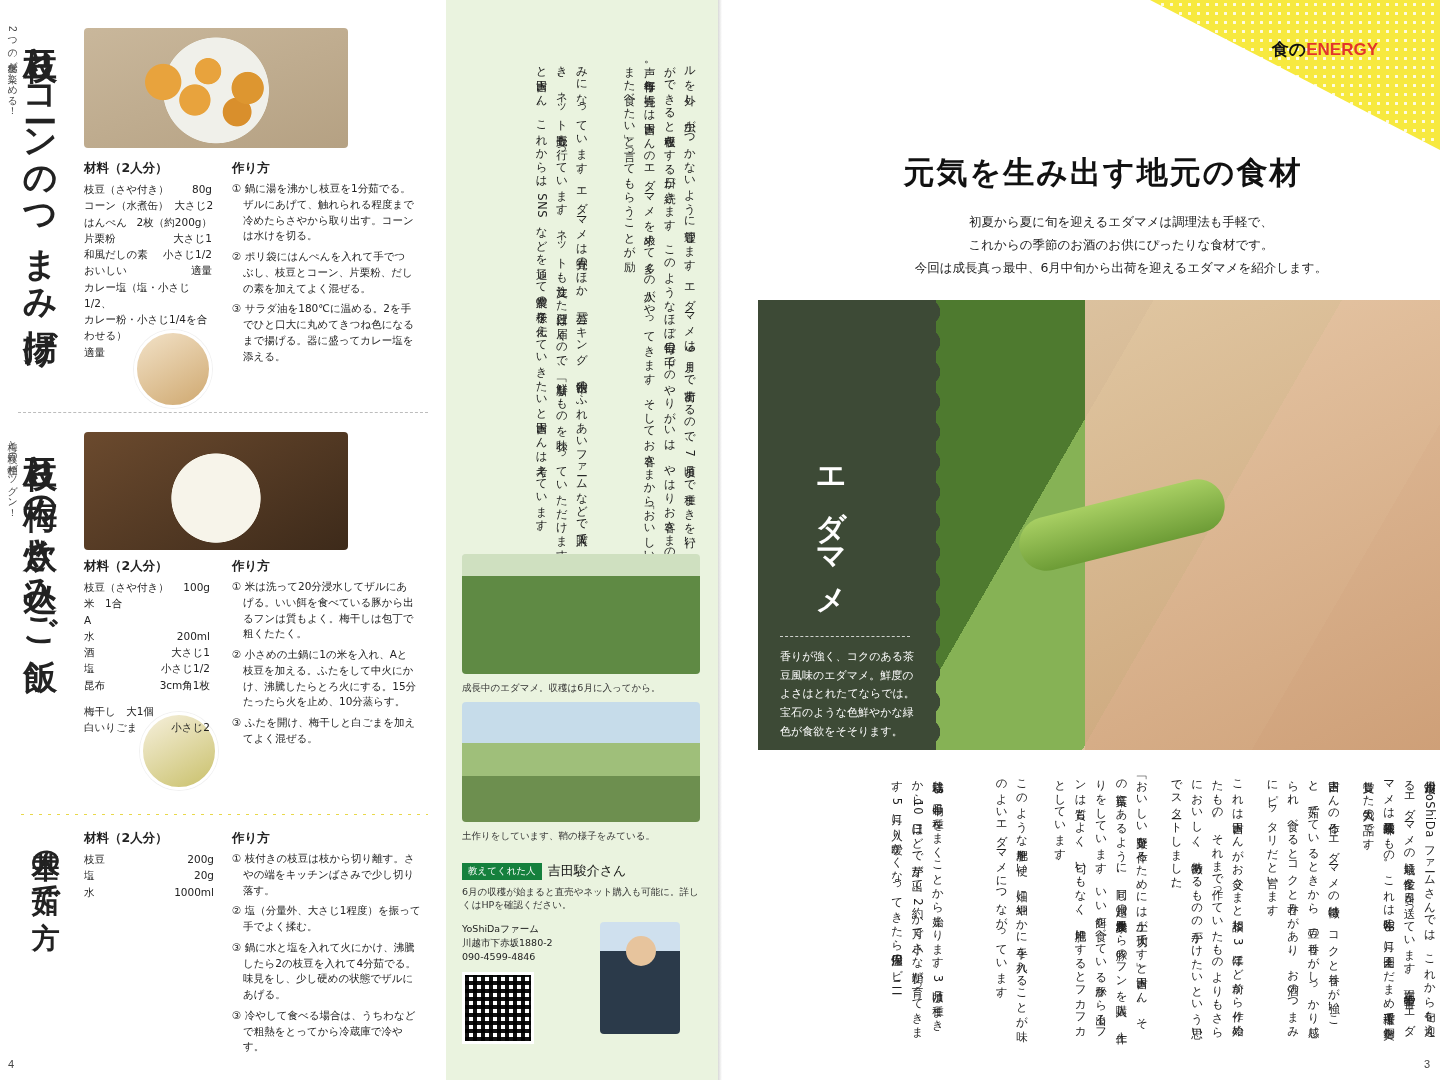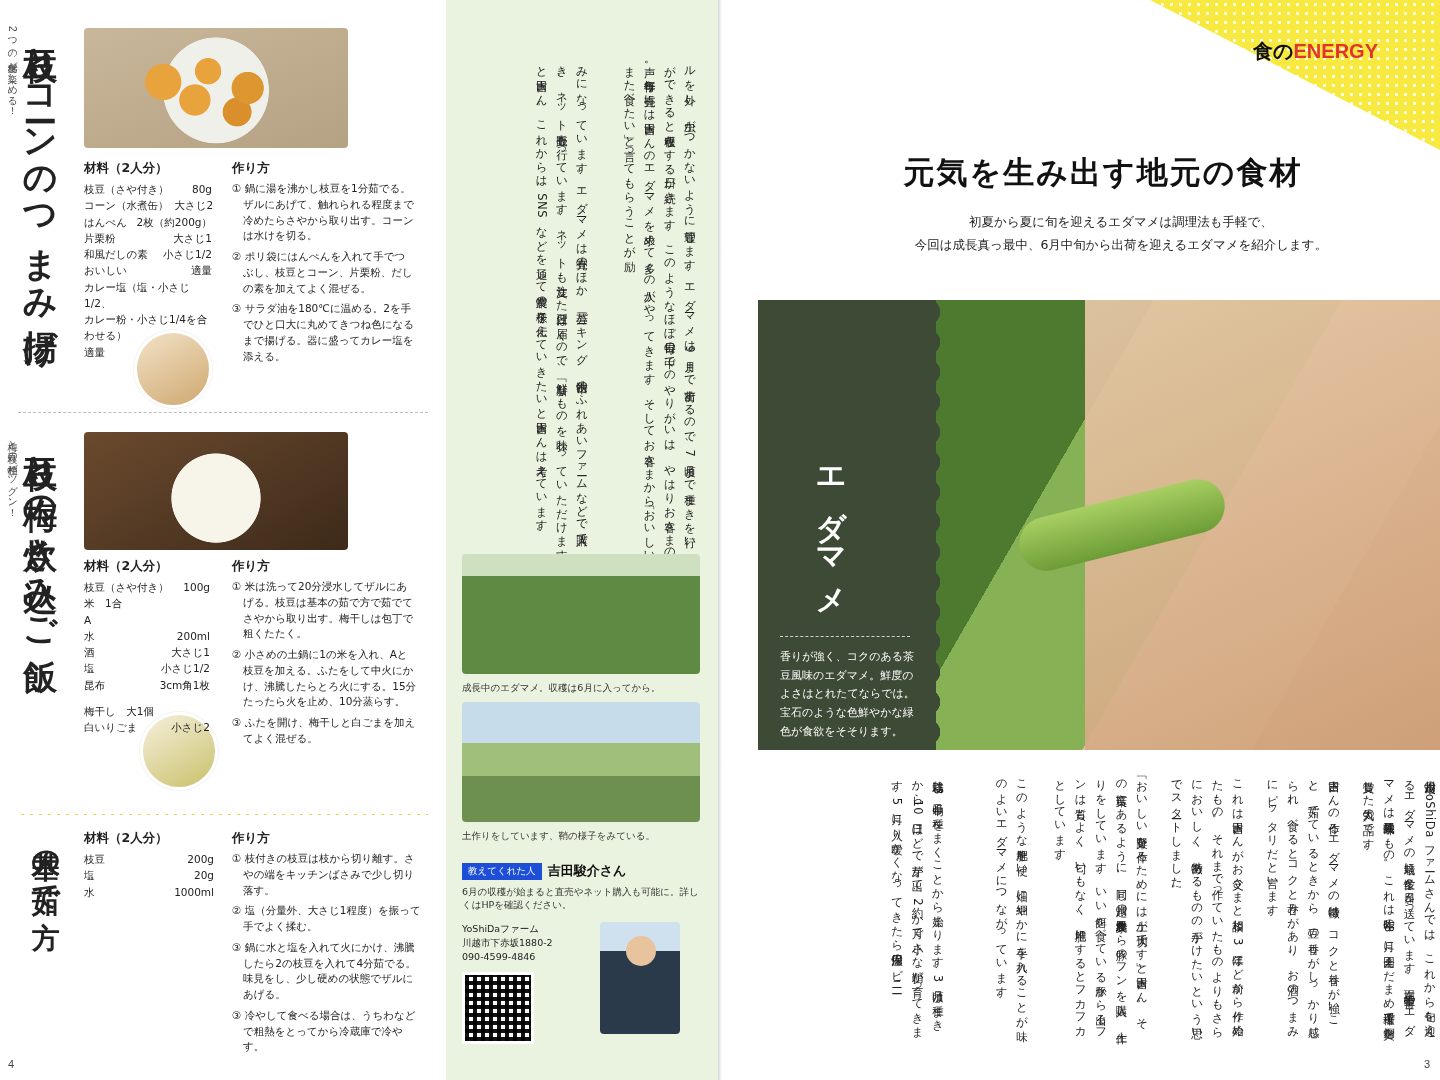--- a/index.html
+++ b/index.html
@@ -59,45 +59,45 @@
     line-height:1.75;
     color:#1d1d1d;
     letter-spacing:.6px;
     font-family:"DejaVu Sans","Liberation Sans",sans-serif;
   }
   .cap{
     font-size:9.5px;color:#333;line-height:1.35;
     font-family:"DejaVu Sans","Liberation Sans",sans-serif;
   }
   .teacher-bar{
-    display:inline-block;background:#1d4ed8;color:#fff;font-size:9.5px;padding:2px 6px;
-    font-family:"DejaVu Sans","Liberation Sans",sans-serif;
-  }
-  .teacher-name{font-size:13px;font-weight:bold;color:#111;margin-left:6px;}
+    display:inline-block;background:#15803d;color:#fff;font-size:9.5px;padding:2px 6px;
+    font-family:"DejaVu Sans","Liberation Sans",sans-serif;
+  }
+  .teacher-name{font-size:13px;font-weight:normal;color:#111;margin-left:6px;}
   .contact{font-size:9.5px;line-height:1.5;color:#222;font-family:"DejaVu Sans","Liberation Sans",sans-serif;}
   .qr{width:66px;height:66px;background:
      repeating-linear-gradient(90deg,#111 0 4px,#fff 4px 8px),
      repeating-linear-gradient(0deg,#111 0 4px,#fff 4px 8px);
      background-blend-mode:multiply;border:3px solid #fff;}
 
   
   .right-page{position:absolute;left:722px;top:0;width:718px;height:1080px;background:#ffffff;}
   .gutter{position:absolute;left:718px;top:0;width:4px;height:1080px;background:linear-gradient(90deg,#d8d8d8,#fff);}
   .yellow-tri{
     position:absolute;right:0;top:0;width:290px;height:150px;
     background:#f7e93f;
     clip-path:polygon(100% 0,0 0,100% 100%);
   }
   .dot-grid{
     position:absolute;right:0;top:0;width:300px;height:170px;
     background-image:radial-gradient(#ffffff 1.4px, transparent 1.6px);
     background-size:9px 9px;opacity:.85;pointer-events:none;
   }
   .energy-label{
-    position:absolute;right:62px;top:38px;font-size:20px;font-weight:bold;color:#111;
+    position:absolute;right:62px;top:38px;font-size:17px;font-weight:bold;color:#111;
     font-family:"DejaVu Sans","Liberation Sans",sans-serif;
   }
   .energy-label .en{color:#e2342c;font-family:"Liberation Sans",sans-serif;}
   .r-title{
     position:absolute;left:0;right:0;top:152px;text-align:center;
     font-size:31px;font-weight:bold;color:#111;letter-spacing:2px;
     font-family:"DejaVu Sans","Liberation Sans",sans-serif;
     padding-left:44px;
   }
   .r-lead{
@@ -269,21 +269,21 @@
           <div class="ing-row">
               <span class="nm">白いりごま</span>
               <span class="qt">小さじ2</span>
             </div>
         </div>
       </div>
 
       <div style="position:absolute;left:232px;top:558px;width:186px;">
         <div class="h-label">作り方</div>
         <div class="steps">
-          <div>① 米は洗って20分浸水してザルにあげる。枝豆は基本の茹で方で茹でてさやから取り出す。梅干しは包丁で粗くたたく。</div>
+          <div>① 米は洗って20分浸水してザルにあげる。いい餌を食べている豚から出るフンは質もよく。梅干しは包丁で粗くたたく。</div>
           <div>② 小さめの土鍋に1の米を入れ、Aと枝豆を加える。ふたをして中火にかけ、沸騰したらとろ火にする。15分たったら火を止め、10分蒸らす。</div>
           <div>③ ふたを開け、梅干しと白ごまを加えてよく混ぜる。</div>
         </div>
       </div>
     </div>
 
     <div class="dots-rule" style="left:18px;top:812px;width:410px;"></div>
 
     <div>
       <div class="recipe-title" style="position:absolute;left:30px;top:830px;height:170px;font-size:28px;">基本の茹で方</div>
@@ -354,20 +354,21 @@
     <div class="yellow-tri"></div>
     <div class="dot-grid"></div>
     <div class="energy-label">
       <span>食の</span><span class="en">ENERGY</span>
     </div>
 
     <div class="r-title">元気を生み出す地元の食材</div>
 
     <div class="r-lead">
       <div>初夏から夏に旬を迎えるエダマメは調理法も手軽で、</div>
+      <div>これからの季節のお酒のお供にぴったりな食材です。</div>
       <div>今回は成長真っ最中、6月中旬から出荷を迎えるエダマメを紹介します。</div>
     </div>
 
     <div class="hero">
       <div class="hero-img img-hero">
         <div class="img-hand"></div>
         <div class="img-pod"></div>
       </div>
       <div class="hero-panel"></div>
       <div class="hero-panel-edge"></div>

